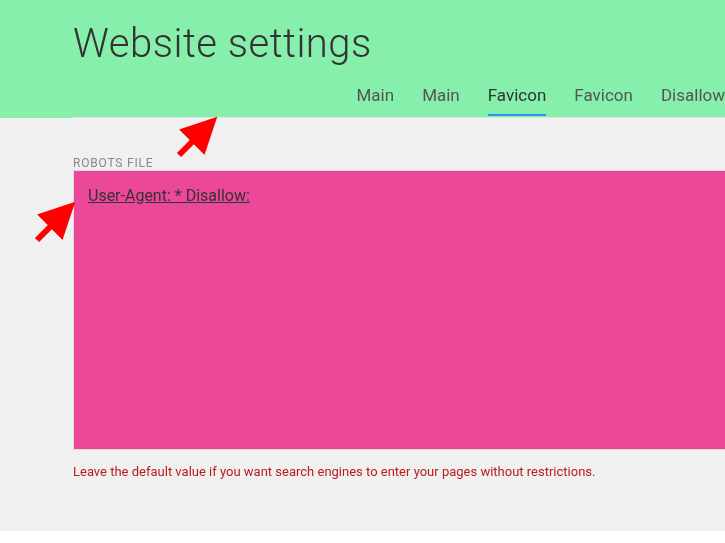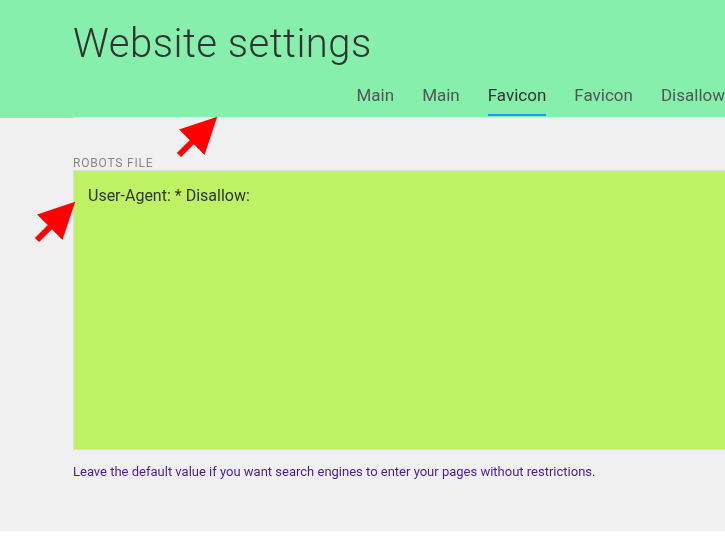--- a/index.html
+++ b/index.html
@@ -66,32 +66,33 @@
       font-weight: 400;
     }
     .textarea-wrap {
       width: 652px;
     }
     .robots-textarea {
       width: 100%;
       height: 280px;
       border: 1px solid #dddddd;
       border-right: none;
-      background: #bef264;
+      background: #ec4899;
       padding: 14px 14px;
       font-size: 16px;
       font-family: inherit;
       color: #333333;
       resize: none;
       outline: none;
       line-height: 1.4;
+      text-decoration: underline;
     }
     .help-text {
       font-size: 13px;
-      color: #4c1d95;
+      color: #b91c1c;
       margin-top: 10px;
     }
     .arrow {
       position: absolute;
       pointer-events: none;
     }
     .arrow svg {
       display: block;
     }
     .arrow1 {

